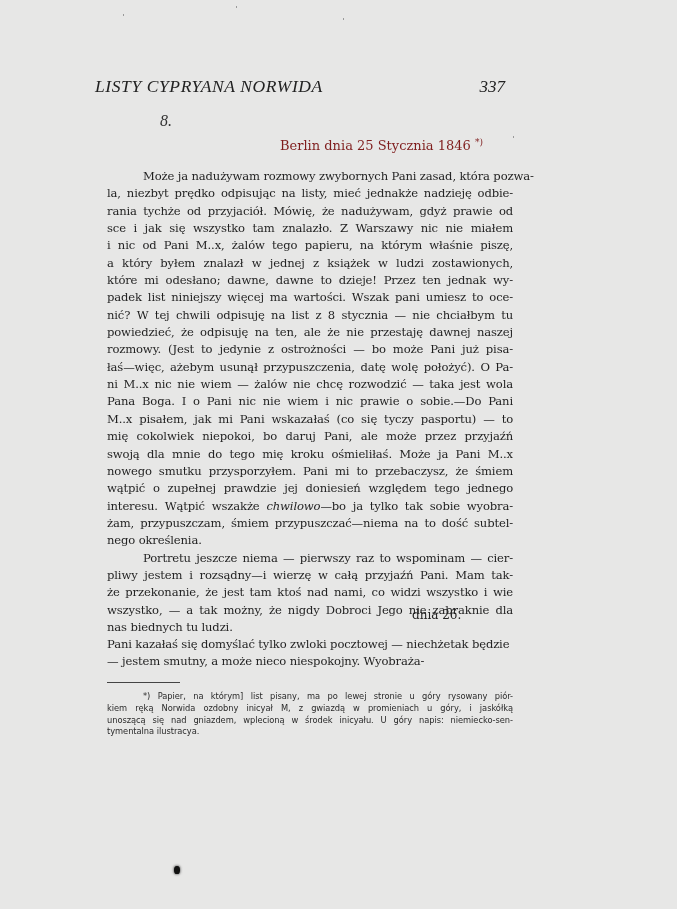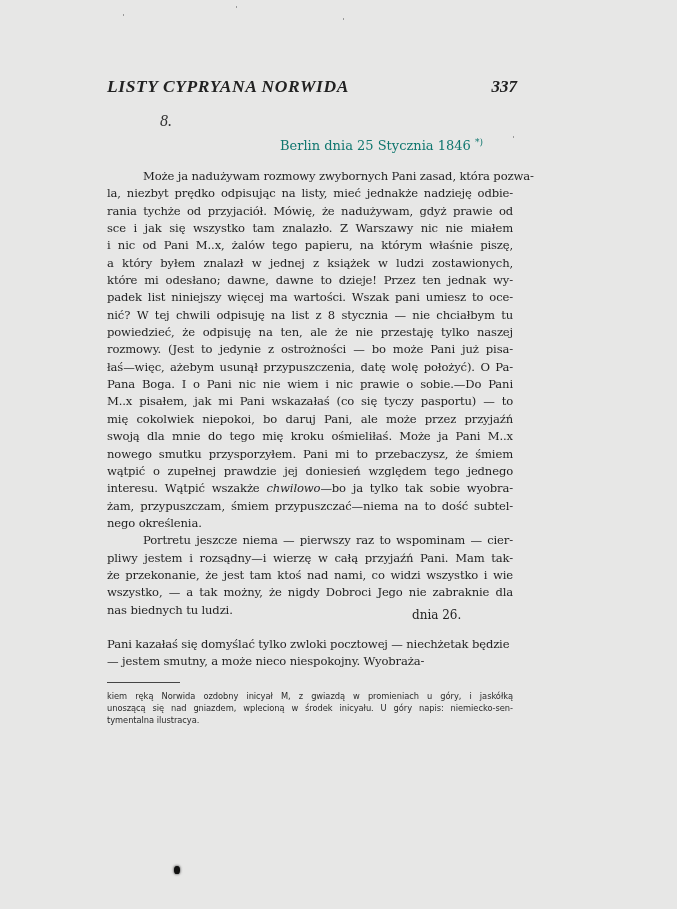--- a/index.html
+++ b/index.html
@@ -5,39 +5,39 @@
   html, body { margin: 0; padding: 0; }
   body {
     width: 677px; height: 909px; overflow: hidden;
     background: #e7e7e6;
     font-family: "DejaVu Serif", "Liberation Serif", serif;
     color: #1c1c1c;
     position: relative;
   }
   .page { position: absolute; left: 0; top: 0; width: 677px; height: 909px; }
   .running-head {
-    position: absolute; left: 107px; top: 76px; width: 410px;
-    display: flex; justify-content: space-between; align-items: baseline; font-weight: bold;
+    position: absolute; left: 95px; top: 76px; width: 410px;
+    display: flex; justify-content: space-between; align-items: baseline;
   }
   .running-title {
     font-family: "Liberation Serif", serif; font-style: italic;
     font-size: 17.5px; letter-spacing: 0.6px; color: #222;
   }
   .page-number {
     font-family: "Liberation Serif", serif; font-style: italic;
     font-size: 17px; color: #222; text-align: right;
   }
   .letter-number {
     position: absolute; left: 160px; top: 112px;
     font-family: "Liberation Serif", serif; font-style: italic;
     font-size: 16px; color: #333;
   }
   .dateline {
     position: absolute; left: 280px; top: 137px;
-    font-family: "DejaVu Serif", serif; font-size: 13px; color: #0f766e;
+    font-family: "DejaVu Serif", serif; font-size: 13px; color: #7f1d1d;
   }
   .dateline sup { font-size: 9px; }
   .body-text {
     position: absolute; left: 107px; top: 168px; width: 406px;
     font-family: "DejaVu Serif", serif; font-size: 11.6px; line-height: 17.35px;
     text-align: justify; color: #1f1f1f;
     letter-spacing: -0.15px;
   }
   .body-text .ln { display: block; text-align: justify; text-align-last: justify; white-space: nowrap; }
   .body-text .ln.last { text-align-last: left; }
@@ -88,23 +88,24 @@
       <div>
         <span class="ln first">Może ja nadużywam rozmowy zwybornych Pani zasad, która pozwa-</span>
         <span class="ln">la, niezbyt prędko odpisując na listy, mieć jednakże nadzieję odbie-</span>
         <span class="ln">rania tychże od przyjaciół. Mówię, że nadużywam, gdyż prawie od</span>
         <span class="ln">sce i jak się wszystko tam znalazło. Z Warszawy nic nie miałem</span>
         <span class="ln">i nic od Pani M..x, żalów tego papieru, na którym właśnie piszę,</span>
         <span class="ln">a który byłem znalazł w jednej z książek w ludzi zostawionych,</span>
         <span class="ln">które mi odesłano; dawne, dawne to dzieje! Przez ten jednak wy-</span>
         <span class="ln">padek list niniejszy więcej ma wartości. Wszak pani umiesz to oce-</span>
         <span class="ln">nić? W tej chwili odpisuję na list z 8 stycznia — nie chciałbym tu</span>
-        <span class="ln">powiedzieć, że odpisuję na ten, ale że nie przestaję tylko naszej</span>
+        <span class="ln">powiedzieć, że odpisuję na ten, ale że nie przestaję dawnej naszej</span>
         <span class="ln">rozmowy. (Jest to jedynie z ostrożności — bo może Pani już pisa-</span>
         <span class="ln">łaś—więc, ażebym usunął przypuszczenia, datę wolę położyć). O Pa-</span>
+        <span class="ln">ni M..x nic nie wiem — żalów nie chcę rozwodzić — taka jest wola</span>
         <span class="ln">Pana Boga. I o Pani nic nie wiem i nic prawie o sobie.—Do Pani</span>
         <span class="ln">M..x pisałem, jak mi Pani wskazałaś (co się tyczy pasportu) — to</span>
         <span class="ln">mię cokolwiek niepokoi, bo daruj Pani, ale może przez przyjaźń</span>
         <span class="ln">swoją dla mnie do tego mię kroku ośmieliłaś. Może ja Pani M..x</span>
         <span class="ln">nowego smutku przysporzyłem. Pani mi to przebaczysz, że śmiem</span>
         <span class="ln">wątpić o zupełnej prawdzie jej doniesień względem tego jednego</span>
         <span class="ln">interesu. Wątpić wszakże <em>chwilowo</em>—bo ja tylko tak sobie wyobra-</span>
         <span class="ln">żam, przypuszczam, śmiem przypuszczać—niema na to dość subtel-</span>
         <span class="ln last">nego określenia.</span>
       </div>
@@ -116,20 +117,21 @@
         <span class="ln last">nas biednych tu ludzi.</span>
       </div>
     </div>
 
   <div class="day-mark">dnia 26.</div>
 
   <div class="para2" id="closing-paragraph"><span class="ln first">Pani kazałaś się domyślać tylko zwloki pocztowej — niechże</span><span class="ln">tak będzie — jestem smutny, a może nieco niespokojny. Wyobraża-</span></div>
 
   <div class="footnote-rule"></div>
   <div class="footnote" id="footnote">
+      <span class="ln first">*) Papier, na którym] list pisany, ma po lewej stronie u góry rysowany piór-</span>
       <span class="ln">kiem ręką Norwida ozdobny inicyał M, z gwiazdą w promieniach u góry, i jaskółką</span>
       <span class="ln">unoszącą się nad gniazdem, wplecioną w środek inicyału. U góry napis: niemiecko-sen-</span>
       <span class="ln last">tymentalna ilustracya.</span>
     </div>
 
   <div class="smudge"></div>
   <div class="speck" style="left:123px;top:14px"></div>
   <div class="speck" style="left:236px;top:6px"></div>
   <div class="speck" style="left:343px;top:18px"></div>
   <div class="speck" style="left:513px;top:136px"></div>

